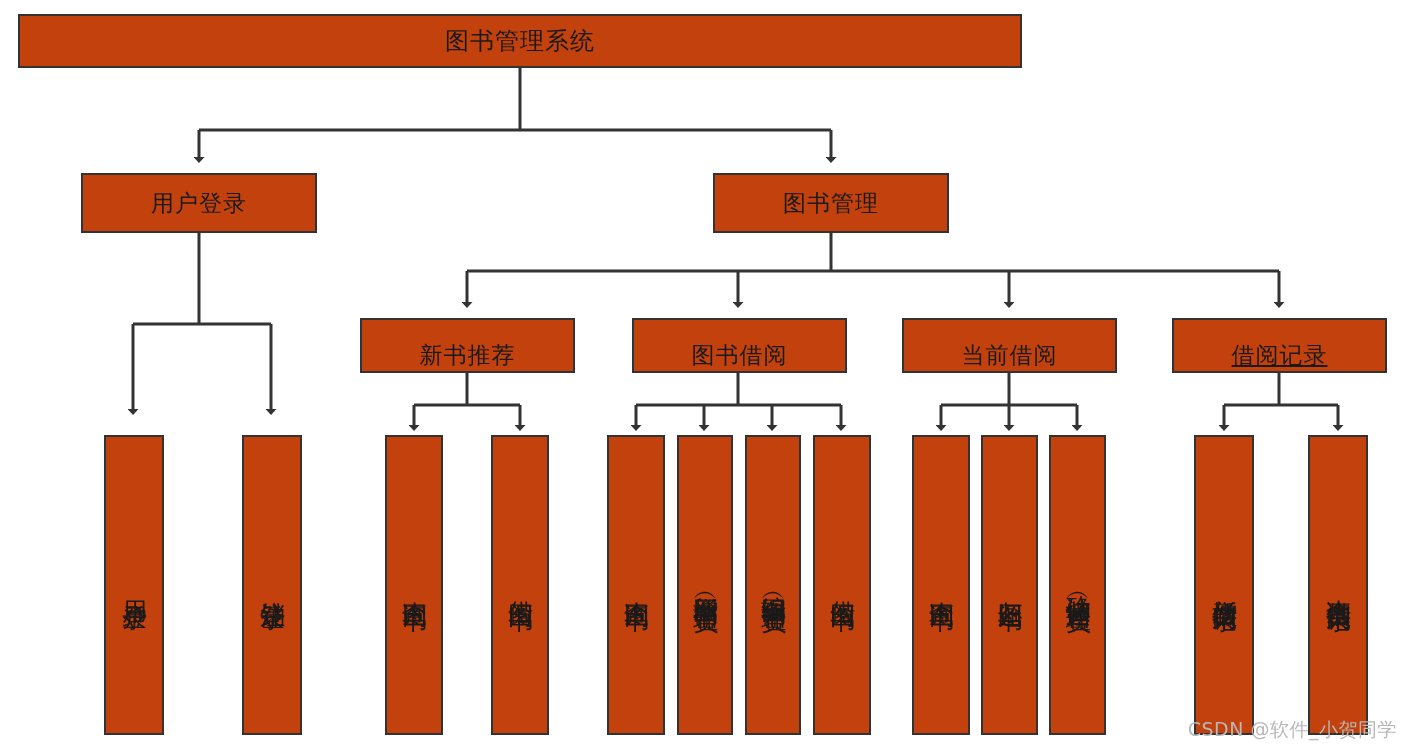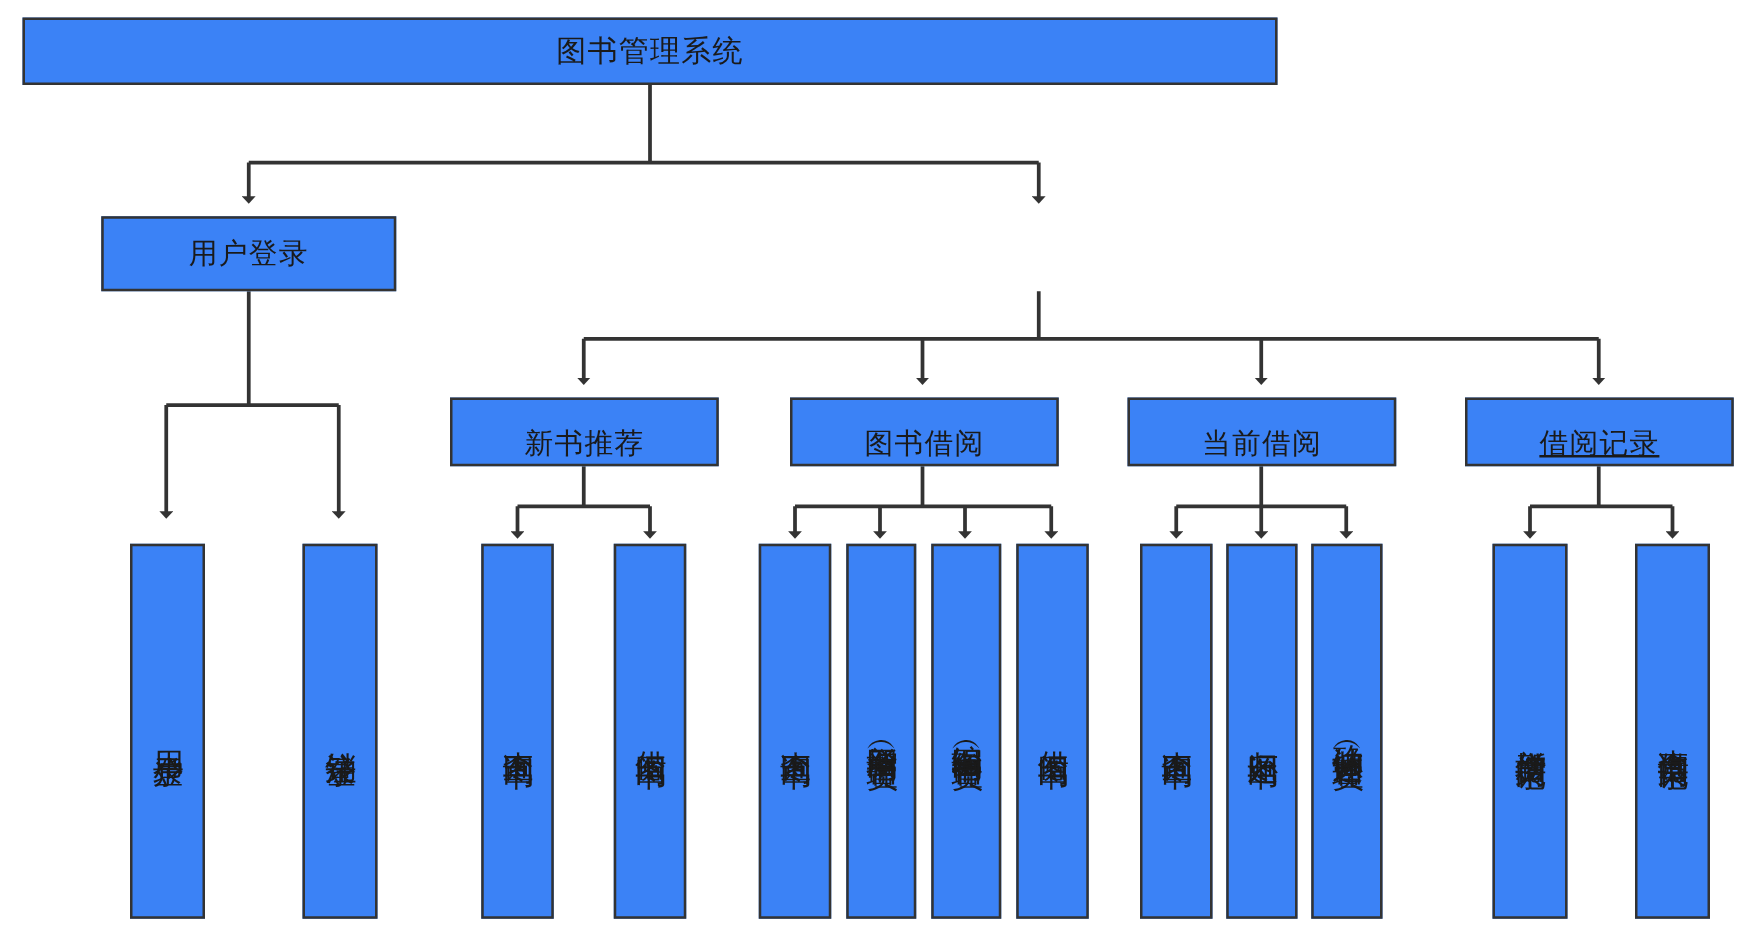--- a/index.html
+++ b/index.html
@@ -22,21 +22,21 @@
     left: 0;
     top: 0;
     width: 1405px;
     height: 747px;
     pointer-events: none;
   }
   .node {
     position: absolute;
     box-sizing: border-box;
     border: 2.5px solid #333333;
-    background: #3b82f6;
+    background: #c2410c;
     display: flex;
     align-items: center;
     justify-content: center;
     color: #1a1a1a;
     text-align: right;
   }
   .node .label {
     font-size: 23px;
     line-height: 1.25;
     letter-spacing: 1px;
@@ -125,20 +125,23 @@
     </g>
   </svg>
 
   <div class="node root" style="left:18px; top:14px; width:1004px; height:54px;">
     <span class="label">图书管理系统</span>
   </div>
 
   <div class="node level2" style="left:81px; top:173px; width:236px; height:60px;">
     <span class="label">用户登录</span>
   </div>
+  <div class="node level2" style="left:713px; top:173px; width:236px; height:60px;">
+    <span class="label">图书管理</span>
+  </div>
 
   <div class="node level3" style="left:360px; top:318px; width:215px; height:55px;">
     <span class="label">新书推荐</span>
   </div>
   <div class="node level3" style="left:902px; top:318px; width:215px; height:55px;">
     <span class="label">当前借阅</span>
   </div>
   <div class="node level3" style="left:632px; top:318px; width:215px; height:55px;">
     <span class="label">图书借阅</span>
   </div>
@@ -183,14 +186,15 @@
     <span class="label">确认归还（管理员）</span>
   </div>
 
   <div class="node leaf" style="left:1194px; top:435px; width:60px; height:300px;">
     <span class="label">新增借阅记录</span>
   </div>
   <div class="node leaf" style="left:1308px; top:435px; width:60px; height:300px;">
     <span class="label">查询借阅记录</span>
   </div>
 
+  <div class="watermark">CSDN @软件_小贺同学</div>
 
 </div>
 
 </body></html>

